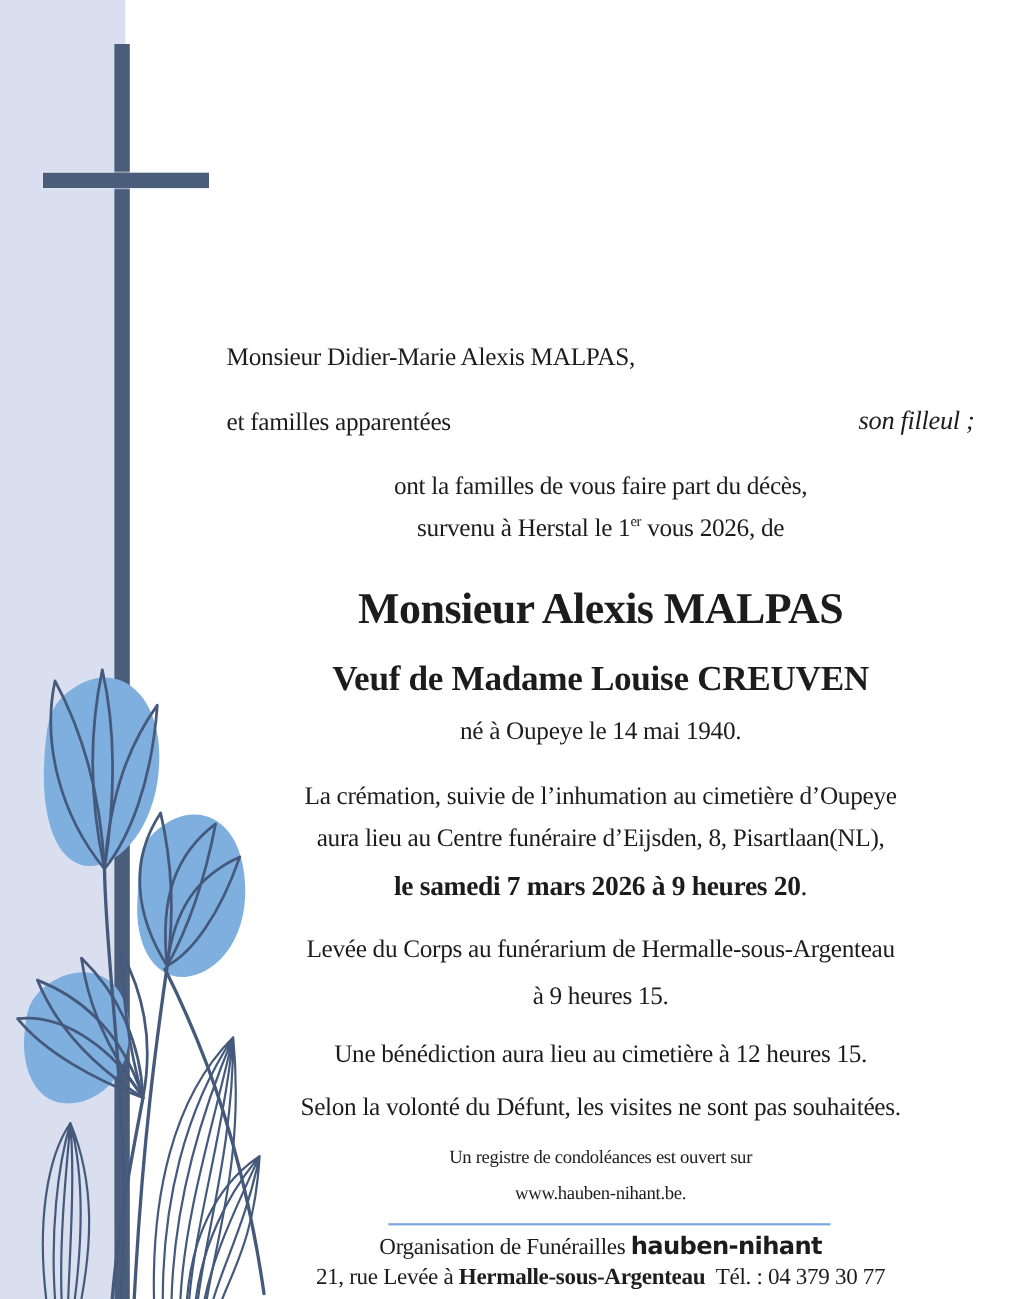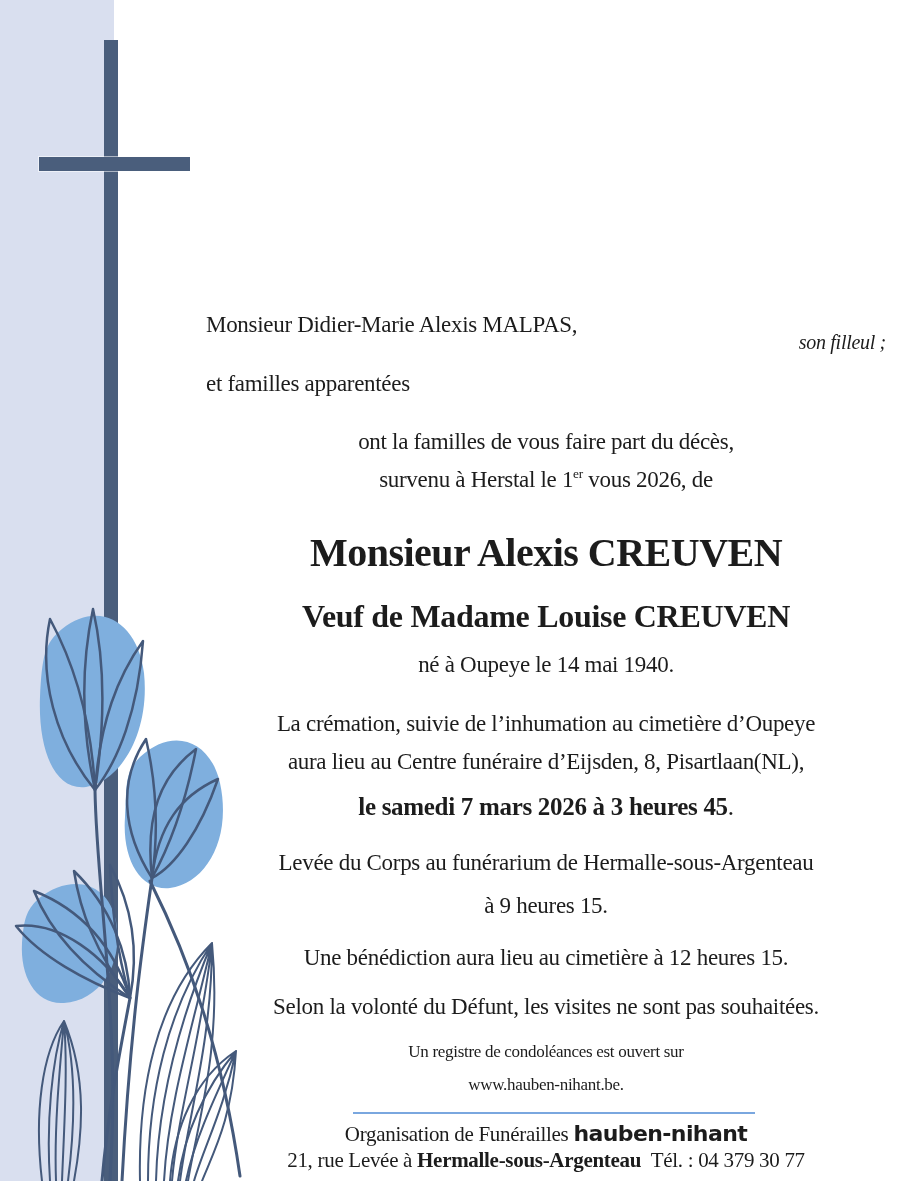--- a/index.html
+++ b/index.html
@@ -45,21 +45,21 @@
   }
   .line {
     position: absolute; left: 0; width: 100%;
     white-space: nowrap;
     letter-spacing: -0.3px;
     font-size: 23px;
   }
   .align-left   { text-align: left; }
   .align-center { text-align: center; }
   .align-right  { text-align: right; }
-  .relation { font-style: italic; font-size: 20px; }
+  .relation { font-style: italic; font-size: 24px; margin-top: 39px; }
   .deceased-name { font-size: 40px; font-weight: bold; letter-spacing: -0.5px; }
   .spouse { font-size: 32px; font-weight: bold; }
   .date-bold { font-size: 25px; font-weight: bold; }
   .small { font-size: 17px; }
   .footer-text { font-size: 21px; }
   .sup { font-size: 0.58em; vertical-align: super; line-height: 0; }
   .bold { font-weight: bold; }
   .pre { white-space: pre-wrap; }
   .logo-font {
     font-family: "DejaVu Sans", "Liberation Sans", sans-serif;
@@ -118,32 +118,32 @@
   <div class="line align-right relation" style="top:322px">son filleul ;</div>
 
   <div class="line align-left" style="top:362px">et familles apparentées</div>
 
   <div class="line align-center" style="top:420px">ont la familles de vous faire part du décès,</div>
 
   <div class="line align-center" style="top:458px">
     <span>survenu à Herstal le 1</span><span class="sup">er</span><span> vous 2026, de</span>
   </div>
 
-  <div class="line align-center deceased-name" style="top:520px">Monsieur Alexis CREUVEN</div>
+  <div class="line align-center deceased-name" style="top:520px">Monsieur Alexis MALPAS</div>
 
   <div class="line align-center spouse" style="top:589px">Veuf de Madame Louise CREUVEN</div>
 
   <div class="line align-center" style="top:643px">né à Oupeye le 14 mai 1940.</div>
 
   <div class="line align-center" style="top:702px">La crémation, suivie de l’inhumation au cimetière d’Oupeye</div>
 
   <div class="line align-center" style="top:740px">aura lieu au Centre funéraire d’Eijsden, 8, Pisartlaan(NL),</div>
 
   <div class="line align-center" style="top:784px">
-    <span class="date-bold">le samedi 7 mars 2026 à 3 heures 45</span><span style="font-size:25px">.</span>
+    <span class="date-bold">le samedi 7 mars 2026 à 9 heures 20</span><span style="font-size:25px">.</span>
   </div>
 
   <div class="line align-center" style="top:841px">Levée du Corps au funérarium de Hermalle-sous-Argenteau</div>
 
   <div class="line align-center" style="top:884px">à 9 heures 15.</div>
 
   <div class="line align-center" style="top:936px">Une bénédiction aura lieu au cimetière à 12 heures 15.</div>
 
   <div class="line align-center" style="top:985px">Selon la volonté du Défunt, les visites ne sont pas souhaitées.</div>
 

